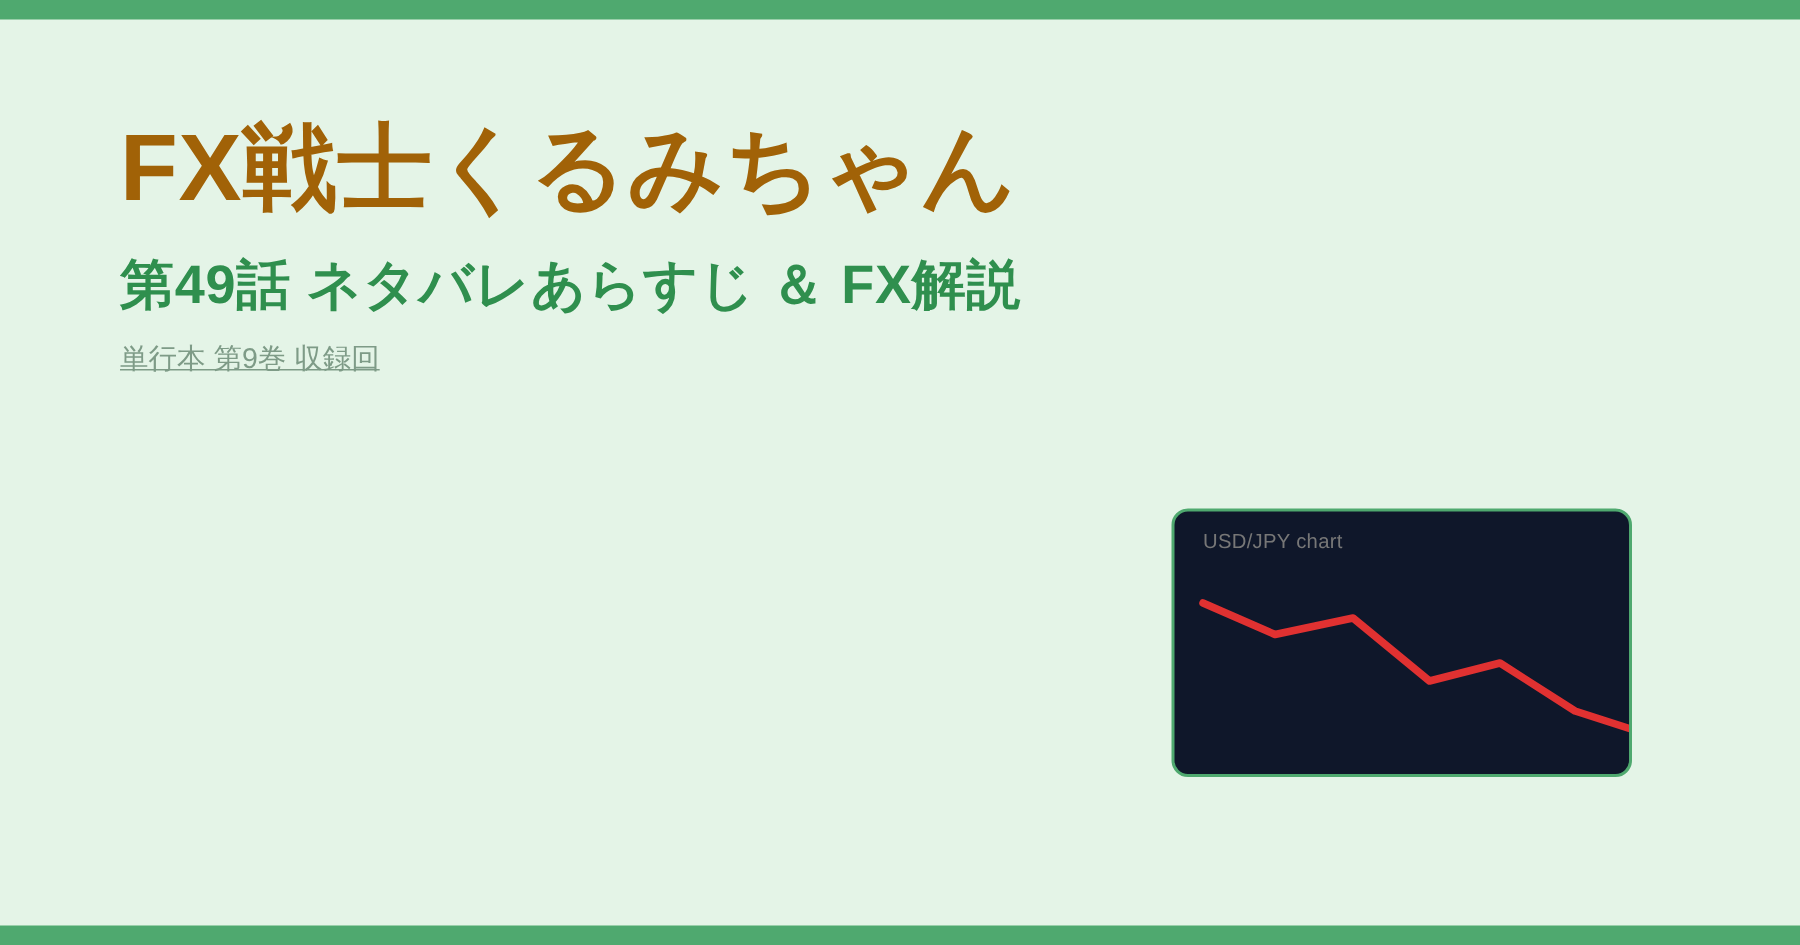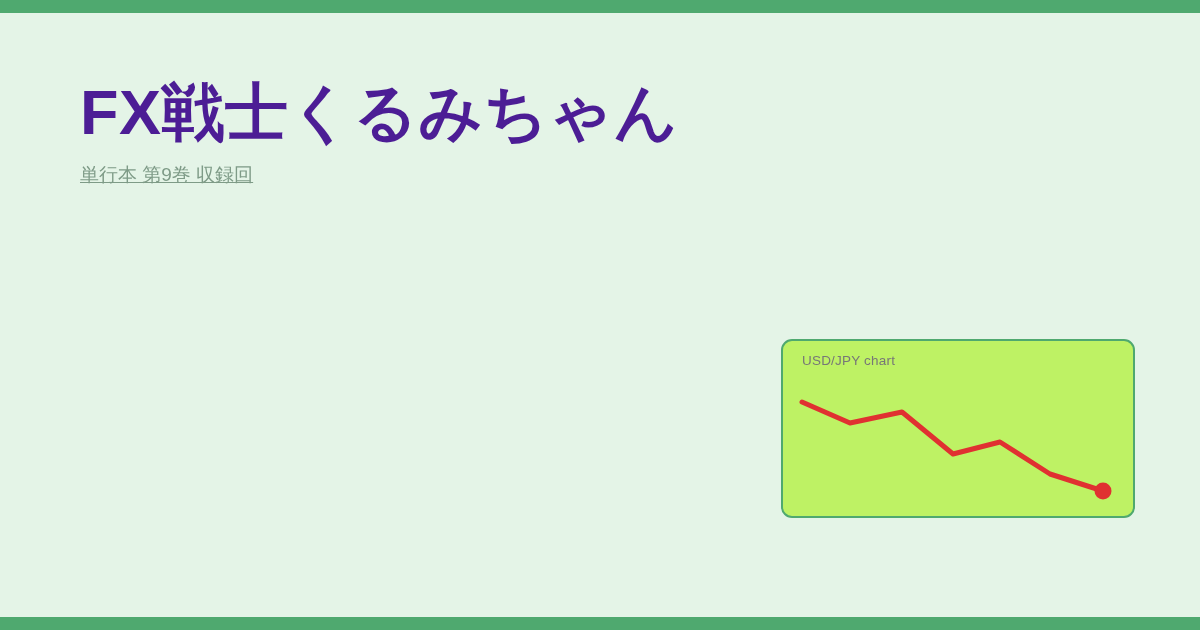--- a/index.html
+++ b/index.html
@@ -42,21 +42,21 @@
     top: 78px;
     width: 700px;
   }
 
   .main-title {
     margin: 0;
     font-size: 63px;
     font-weight: 700;
     line-height: 1.08;
     letter-spacing: 0.5px;
-    color: #4c1d95;
+    color: #a16207;
     white-space: nowrap;
   }
 
   .sub-title {
     margin: 0;
     padding-top: 22px;
     font-size: 36px;
     font-weight: 700;
     line-height: 1.2;
     letter-spacing: 0.5px;
@@ -81,24 +81,24 @@
     line-height: 1.2;
     color: #7e9b87;
     text-decoration: underline;
   }
 
   
   .chart-card {
     position: absolute;
     left: 781px;
     top: 339px;
-    width: 354px;
+    width: 307px;
     height: 179px;
     box-sizing: border-box;
-    background: #bef264;
+    background: #0f172a;
     border: 2px solid #4fa96f;
     border-radius: 11px;
     overflow: hidden;
   }
 
   .chart-label {
     position: absolute;
     left: 19px;
     top: 13px;
     font-size: 13.5px;
@@ -141,20 +141,21 @@
 </style>
 </head>
 <body>
 
 <div class="card-root">
 
   <div class="bar bar-top"></div>
 
   <div class="text-block">
     <h1 class="main-title">FX戦士くるみちゃん</h1>
+    <h2 class="sub-title">第49話 ネタバレあらすじ ＆ FX解説</h2>
     <p class="volume-note">単行本 第9巻 収録回</p>
   </div>
 
   <div class="chart-card">
     <span class="chart-label">USD/JPY chart</span>
 
     <svg class="chart-svg" viewBox="0 0 339 179" xmlns="http://www.w3.org/2000/svg">
       <polyline points="19,61 67,82 119,71 170,113 217,101 267,133 320,150" fill="none" stroke="#e03131" stroke-width="5" stroke-linejoin="round" stroke-linecap="round"></polyline>
       <circle cx="320" cy="150" r="8.5" fill="#e03131"></circle>
     </svg>

